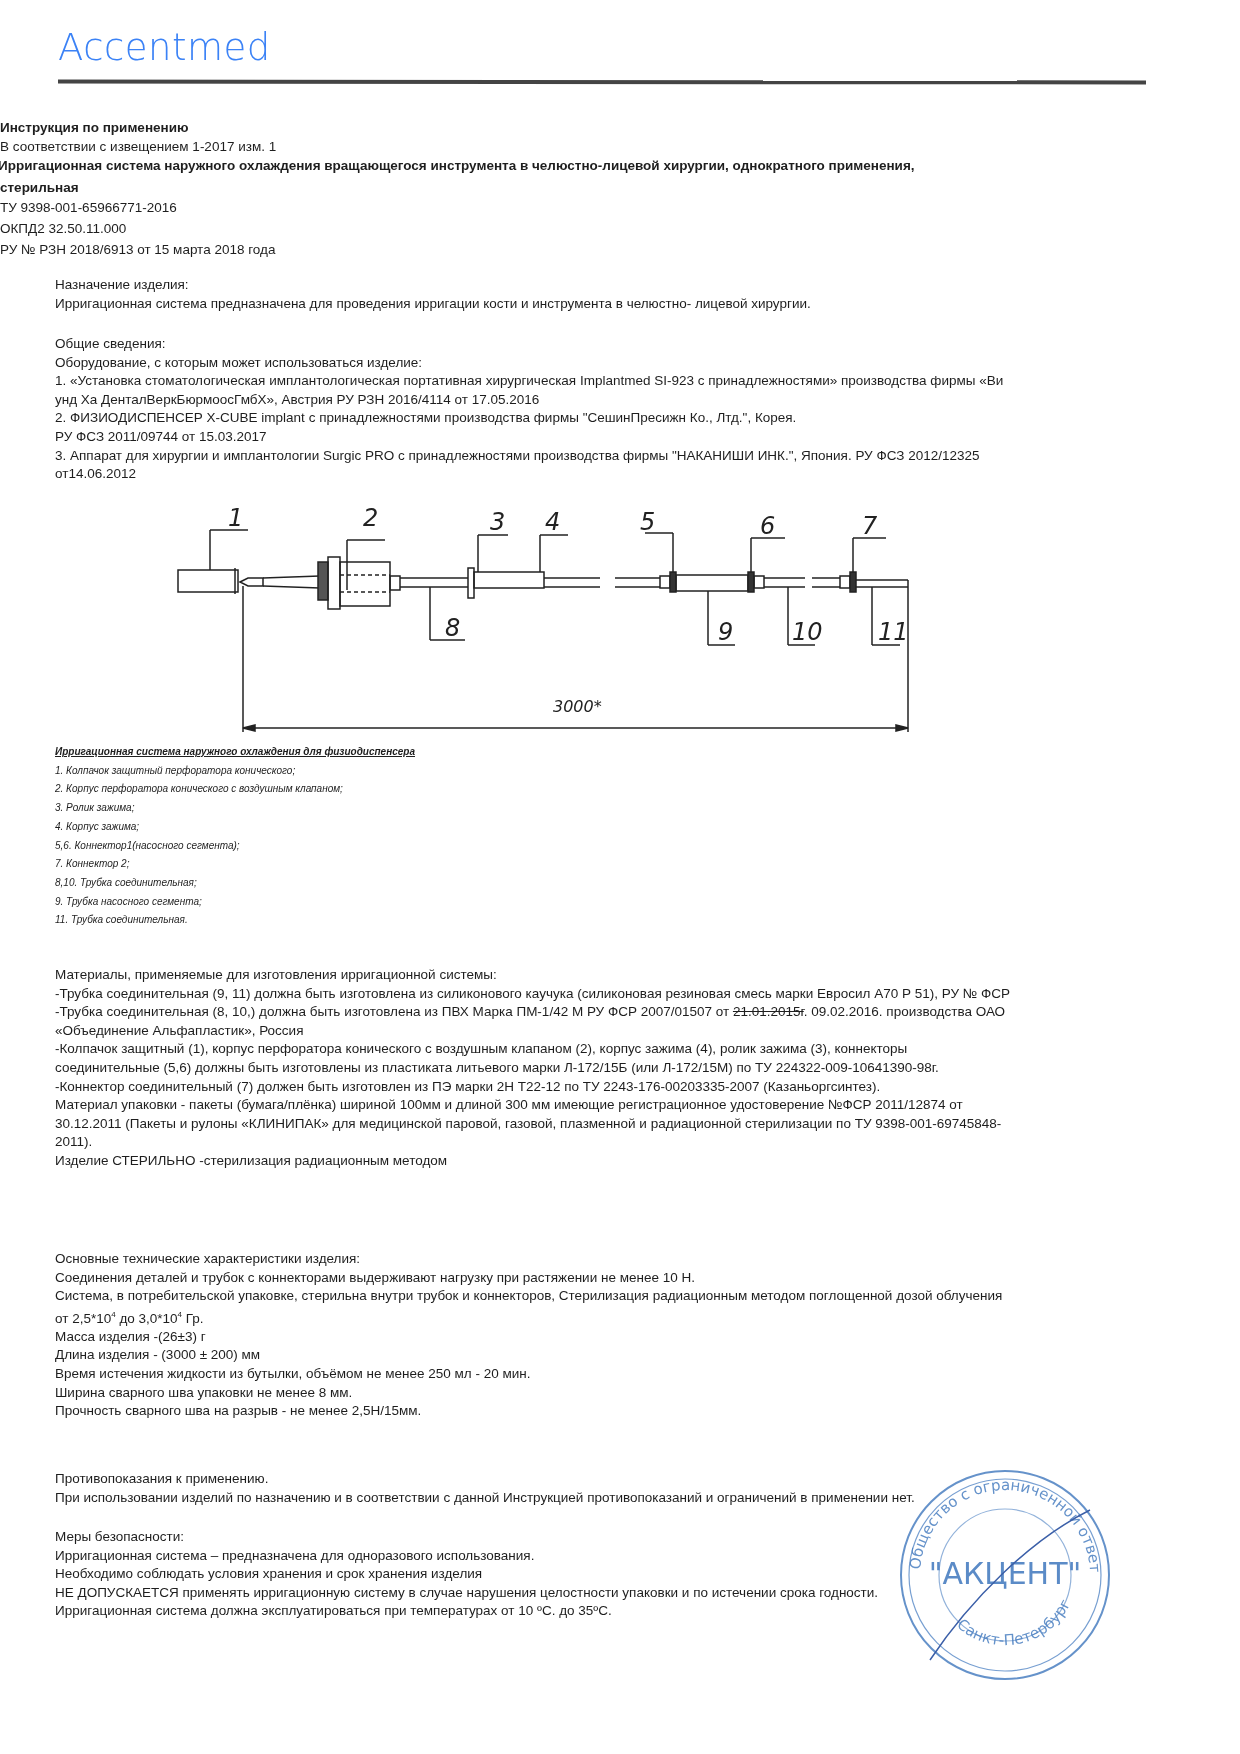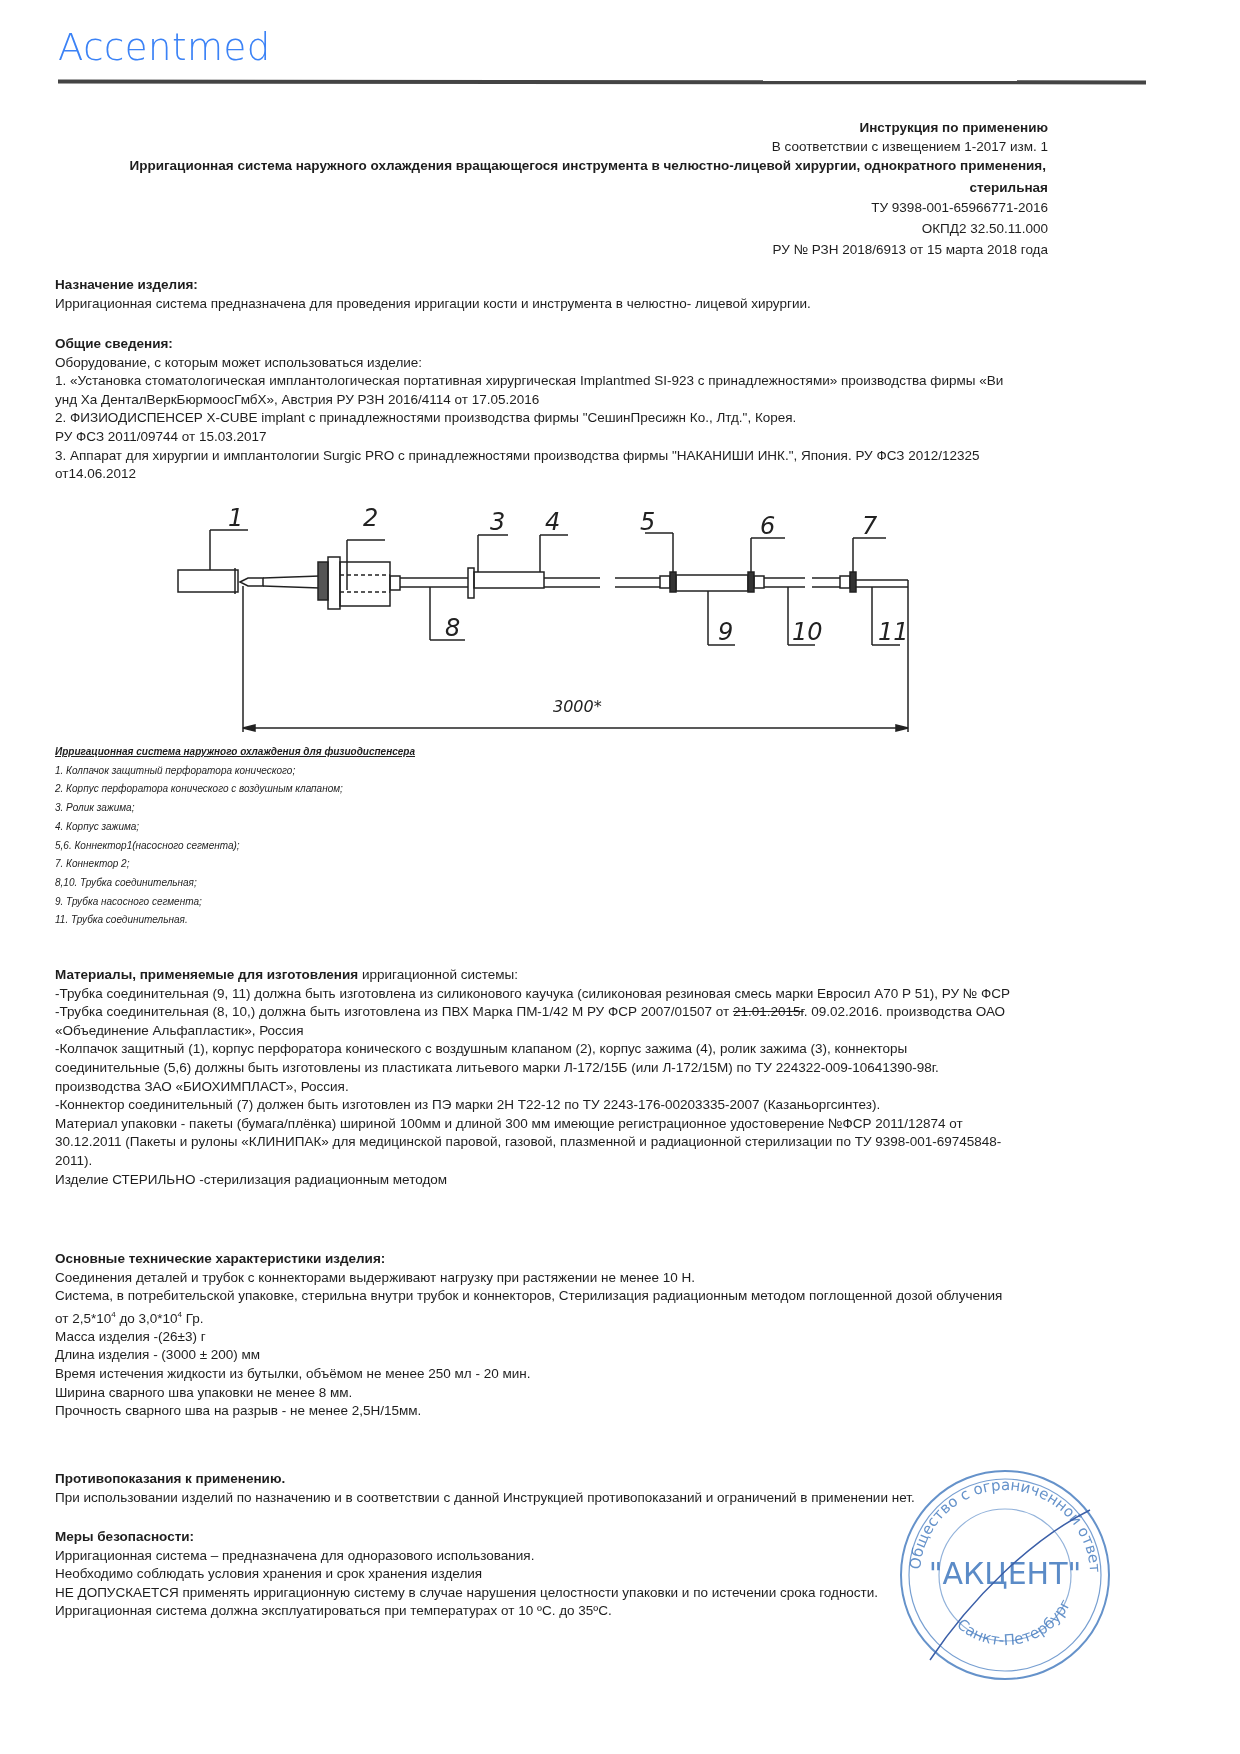--- a/index.html
+++ b/index.html
@@ -9,24 +9,24 @@
   }
   .brand {
     position: absolute; left: 58px; top: 26px;
     font-family: "DejaVu Sans", sans-serif; font-weight: 300;
     font-size: 37px; color: #3b82f6; letter-spacing: 0.5px;
   }
   .brand-rule {
     position: absolute; left: 58px; top: 80px; width: 1088px; height: 4px;
     background: #444; transform: rotate(0.05deg);
   }
-  .hdr { position: absolute; left: 0; width: 1048px; text-align: right; font-size: 13.5px; }
+  .hdr { position: absolute; left: 0; width: 1048px; text-align: left; font-size: 13.5px; }
   .hdr.b { font-weight: bold; }
   .sec { position: absolute; left: 55px; width: 1090px; font-size: 13.5px; line-height: 18.6px; }
-  .sec .h { font-weight: bold; }
+  .sec .h { font-weight: normal; }
   .sec p { margin: 0; }
   .legend { position: absolute; left: 55px; top: 743px; font-style: italic; font-size: 10px; line-height: 18.7px; }
   .legend .t { text-decoration: underline; font-weight: bold; }
   .strike { text-decoration: line-through; text-align: center; }
   sup { font-size: 8px; }
   svg.diag { position: absolute; left: 160px; top: 500px; }
   svg.diag text { font-family: "DejaVu Sans", sans-serif; font-style: italic; font-size: 24px; fill: #222; }
   svg.diag .dim { font-size: 16px; }
   .stamp { position: absolute; left: 890px; top: 1460px; }
   .stamp text { font-family: "DejaVu Sans", sans-serif; fill: #4a7fc1; }
@@ -168,21 +168,20 @@
   <div>11. Трубка соединительная.</div>
 </div>
 
 <div class="sec" style="top:966px">
   <p><span class="h">Материалы, применяемые для изготовления</span><span> ирригационной системы:</span></p>
   <p>-Трубка соединительная (9, 11) должна быть изготовлена из силиконового каучука (силиконовая резиновая смесь марки Евросил А70 Р 51), РУ № ФСР</p>
   <p><span>-Трубка соединительная (8, 10,) должна быть изготовлена из ПВХ Марка ПМ-1/42 М   РУ ФСР 2007/01507 от </span><span class="strike">21.01.2015г</span><span>.  09.02.2016. производства ОАО</span></p>
   <p>«Объединение Альфапластик», Россия</p>
   <p>-Колпачок защитный (1), корпус перфоратора конического с воздушным клапаном (2), корпус зажима (4), ролик зажима (3), коннекторы</p>
   <p>соединительные (5,6) должны быть изготовлены из пластиката литьевого марки Л-172/15Б (или Л-172/15М) по ТУ 224322-009-10641390-98г.</p>
-  <p>производства ЗАО «БИОХИМПЛАСТ», Россия.</p>
   <p>-Коннектор соединительный (7) должен быть изготовлен из ПЭ марки 2Н Т22-12 по ТУ 2243-176-00203335-2007 (Казаньоргсинтез).</p>
   <p>Материал упаковки - пакеты (бумага/плёнка) шириной 100мм и длиной 300 мм имеющие регистрационное удостоверение №ФСР 2011/12874 от</p>
   <p>30.12.2011 (Пакеты и рулоны «КЛИНИПАК» для медицинской паровой, газовой, плазменной и радиационной стерилизации по ТУ 9398-001-69745848-</p>
   <p>2011).</p>
   <p>Изделие СТЕРИЛЬНО -стерилизация радиационным методом</p>
 </div>
 
 <div class="sec" style="top:1250px">
   <p class="h">Основные технические характеристики изделия:</p>
   <p>Соединения деталей и трубок с коннекторами выдерживают нагрузку при растяжении не менее 10 Н.</p>

